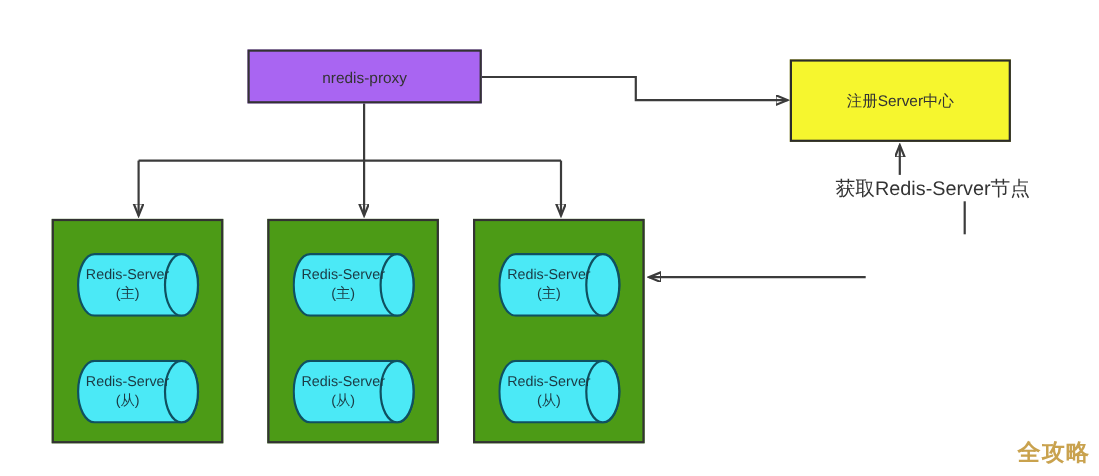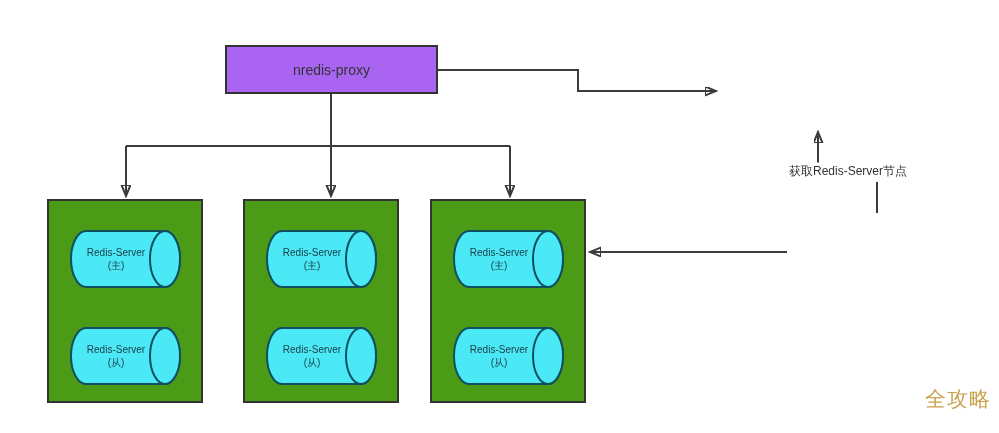--- a/index.html
+++ b/index.html
@@ -26,27 +26,27 @@
          background:var(--yellow);border:2px solid var(--yellow-border);}
   .cluster{position:absolute;top:199px;width:156px;height:204px;
          background:var(--green);border:2px solid var(--green-border);z-index:2;}
   .cluster-1{left:47px;} .cluster-2{left:243px;} .cluster-3{left:430px;}
   .cylinder{position:absolute;left:21px;width:112px;height:58px;}
   .cyl-master{top:29px;} .cyl-slave{top:126px;}
   .cylinder svg{position:absolute;left:0;top:0;display:block;}
   .cyl-shape{fill:var(--cyan);stroke:var(--cyan-border);stroke-width:2;}
   .cyl-label{position:absolute;left:0;top:0;width:100%;height:100%;
          padding-right:20px;display:flex;flex-direction:column;align-items:center;
-         justify-content:center;font-size:10px;line-height:1.3;color:var(--cyl-text);
+         justify-content:center;font-size:13px;line-height:1.3;color:var(--cyl-text);
          text-align:center;z-index:2;}
   .edge-label{position:absolute;transform:translate(-50%,-50%);white-space:nowrap;
          color:var(--text-dark);background:#ffffff;z-index:3;padding:0 2px;}
-  .lbl-get{left:848px;top:171px;font-size:12px;}
+  .lbl-get{left:848px;top:171px;font-size:18px;}
   .lbl-check{left:688px;top:252px;font-size:13.5px;}
-  .watermark{position:absolute;right:8px;bottom:20px;font-size:21px;font-weight:normal;
+  .watermark{position:absolute;right:8px;bottom:8px;font-size:21px;font-weight:bold;
          color:var(--watermark);letter-spacing:1px;z-index:3;text-align:center;}
 </style>
 </head>
 <body>
 
 <div class="canvas">
 
   <svg class="connectors" width="999" height="433">
     <defs>
       <marker id="arrow" markerUnits="userSpaceOnUse" markerWidth="13" markerHeight="11" refX="11" refY="4.5" orient="auto">
@@ -61,20 +61,23 @@
     <path d="M438,70 L578,70 L578,91 L716,91" marker-end="url(#arrow)"></path>
     <path d="M787,252 L590,252" marker-end="url(#arrow)"></path>
     <path d="M877,213 L877,182"></path>
     <path d="M818,164 L818,132" marker-end="url(#arrow)"></path>
   </svg>
 
   <div class="node proxy">
     <span>nredis-proxy</span>
   </div>
 
+  <div class="node register">
+    <span>注册Server中心</span>
+  </div>
 
 
   <div class="edge-label lbl-get">获取Redis-Server节点</div>
 
 
   <div class="cluster cluster-1">
     <div class="cylinder cyl-master">
       <svg width="112" height="58" viewBox="0 0 112 58">
         <path class="cyl-shape" d="M16,1 A15,28 0 0 0 16,57 L95,57 A15,28 0 0 0 95,1 Z"></path>
         <ellipse class="cyl-shape" cx="95" cy="29" rx="15" ry="28"></ellipse>

